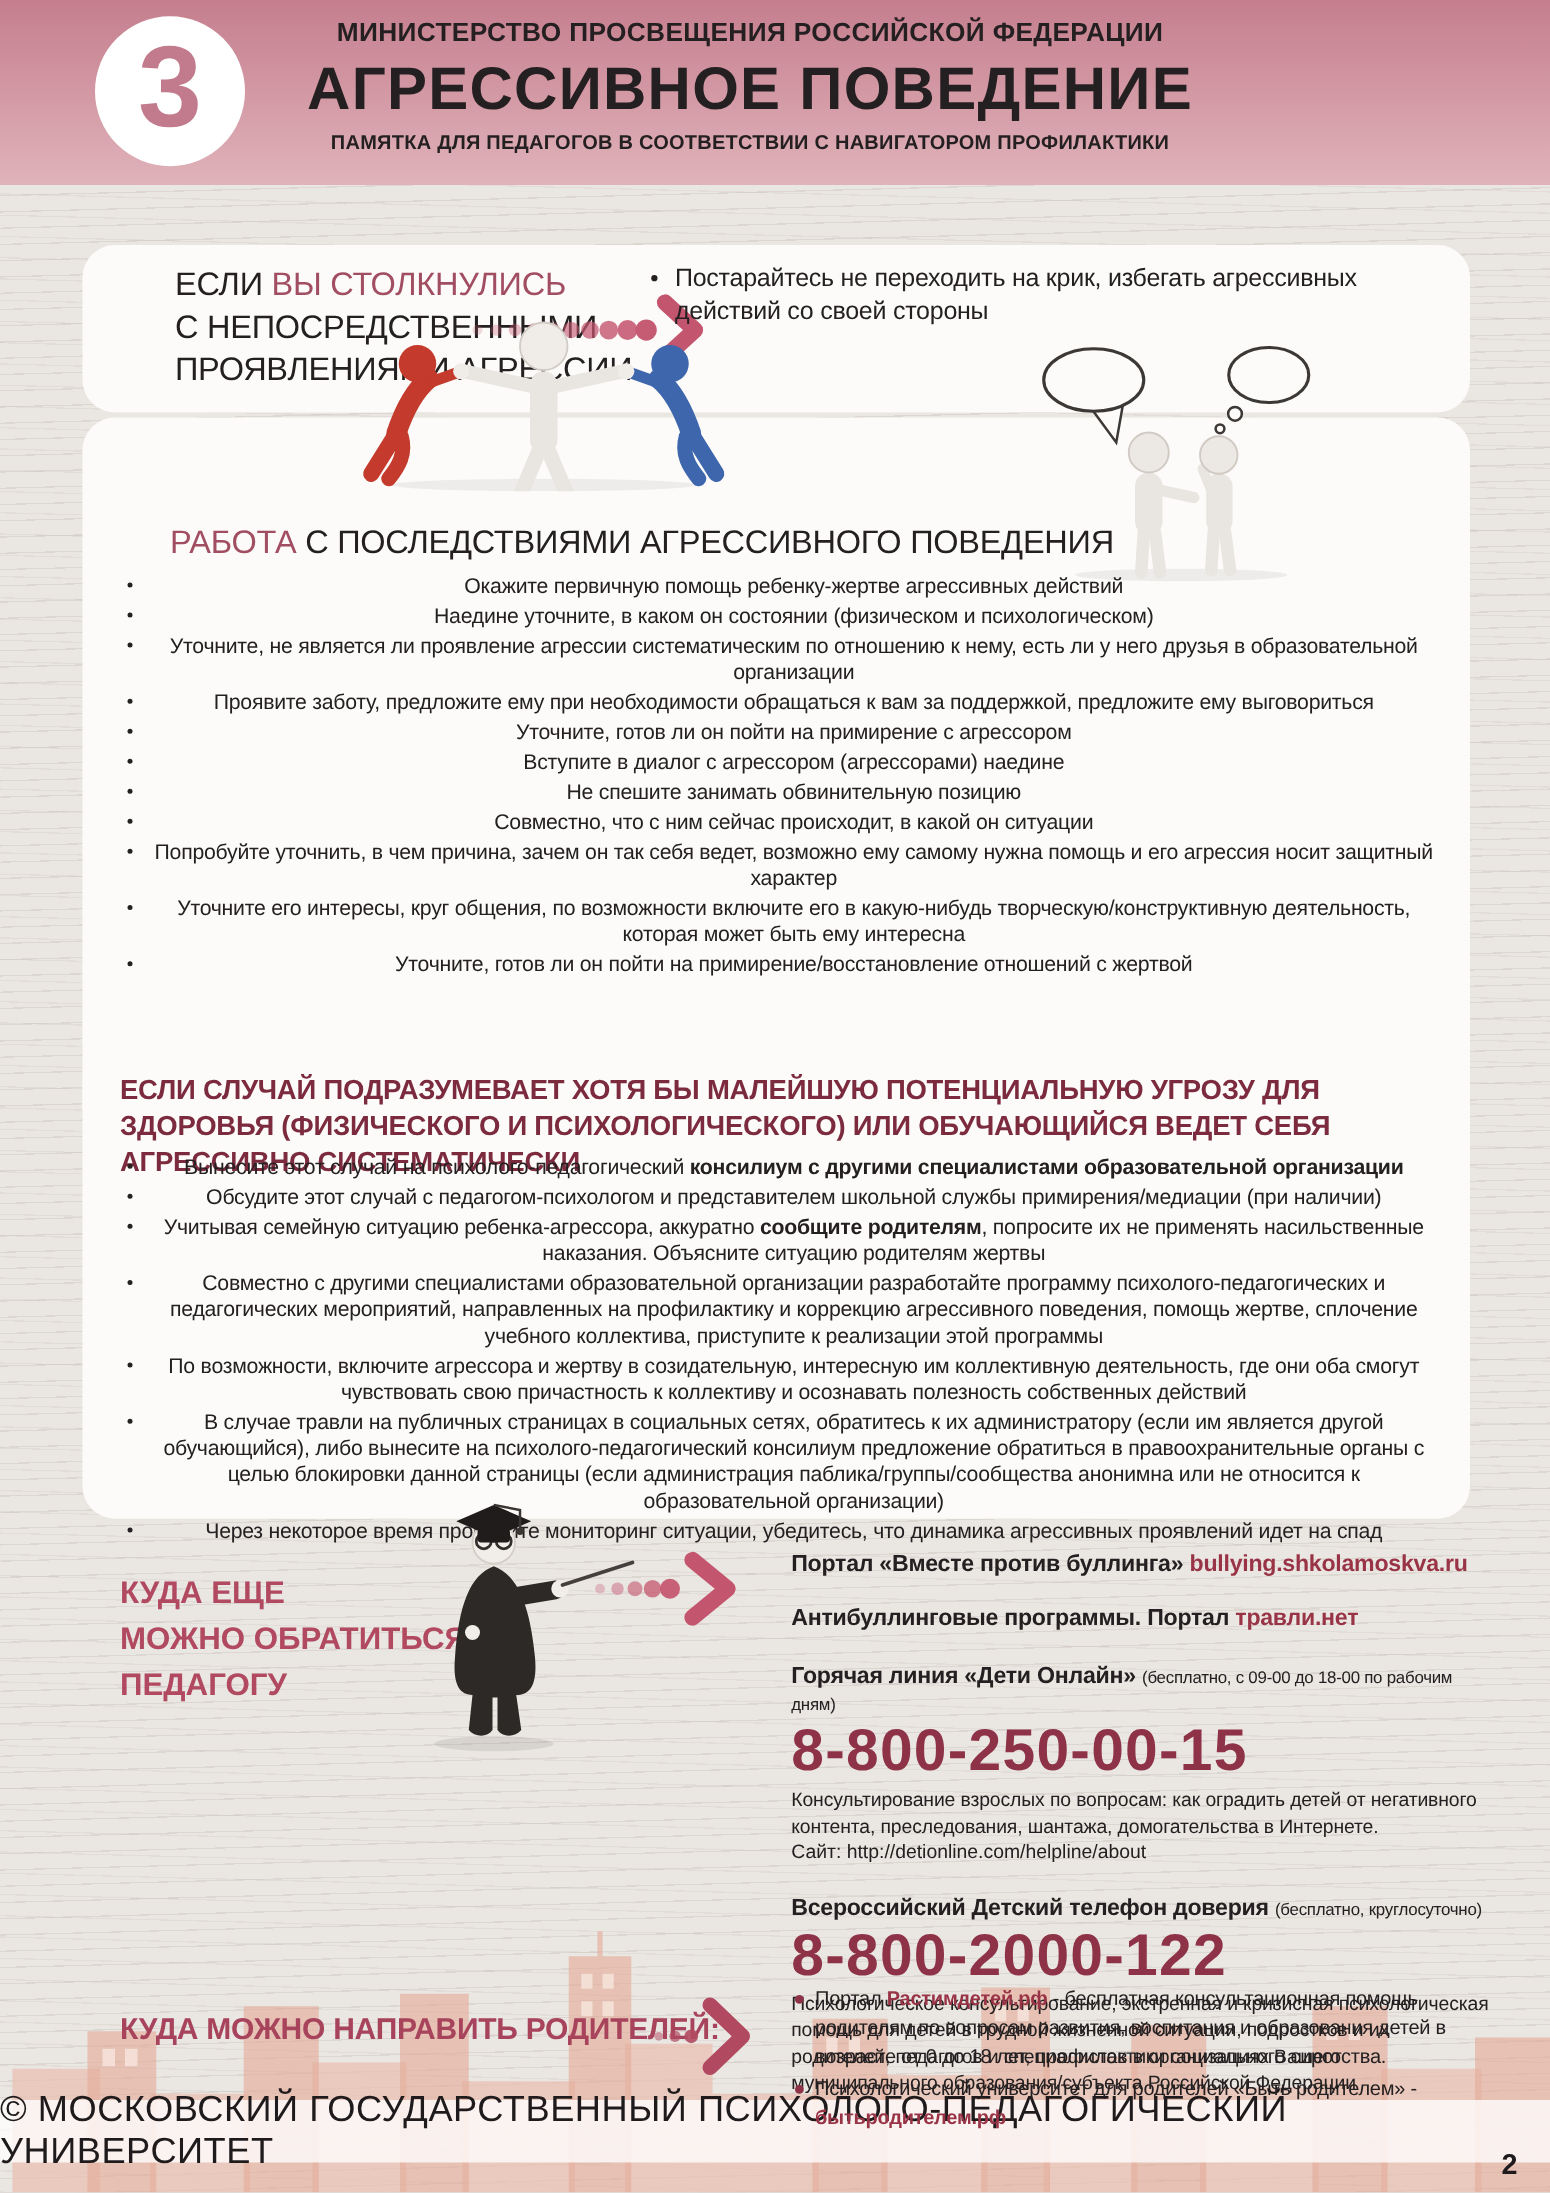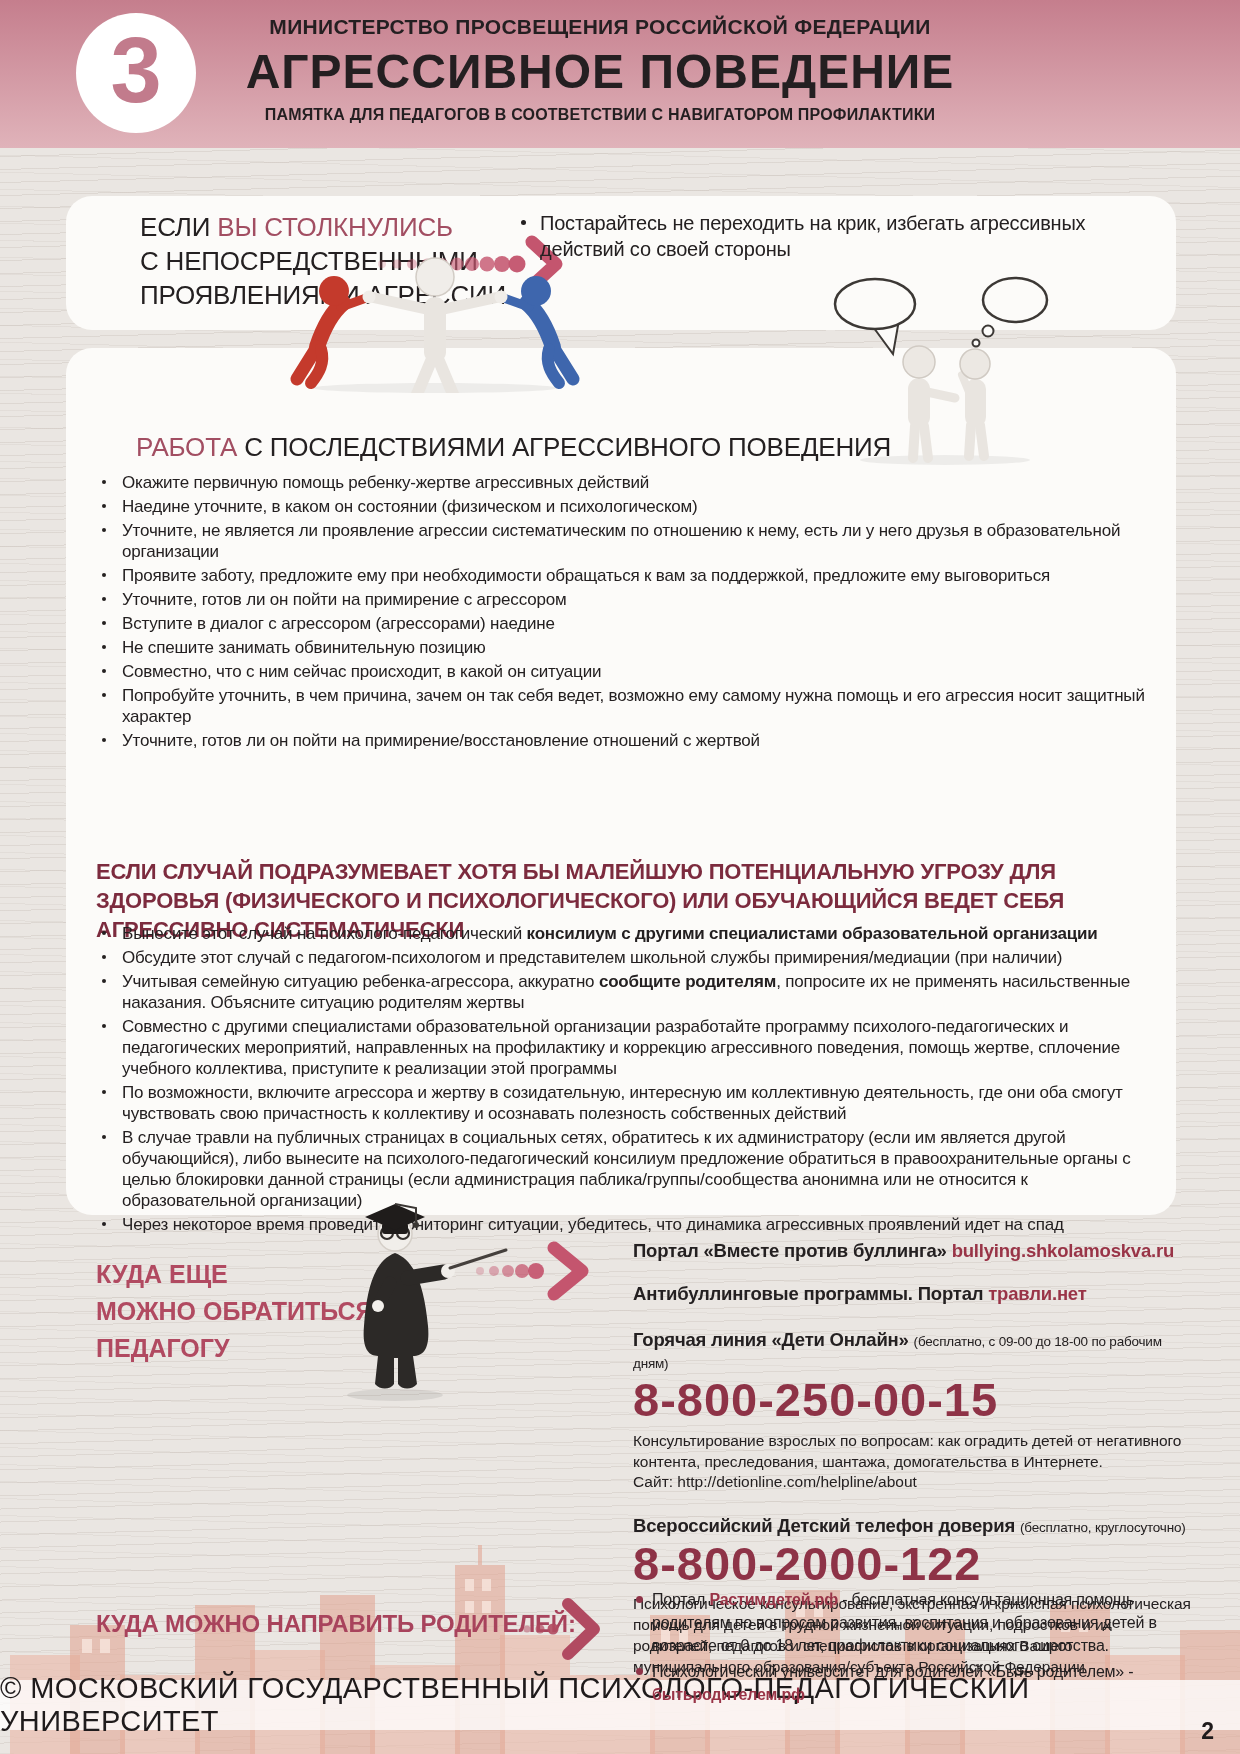--- a/index.html
+++ b/index.html
@@ -18,33 +18,33 @@
   .badge { position:absolute; left:76px; top:13px; width:120px; height:120px; background:#ffffff;
     border-radius:50%; display:flex; align-items:center; justify-content:center; }
   .badge span { font-size:92px; font-weight:bold; color:#c27b8c; line-height:1; margin-top:-6px; }
   .header-text { position:absolute; left:210px; right:250px; top:15px; text-align:center; color:#241f21; }
   .ministry { font-size:21px; font-weight:bold; letter-spacing:.3px; }
   .doc-title { font-size:48px; font-weight:bold; margin-top:5px; letter-spacing:1px; }
   .doc-subtitle { font-size:16px; font-weight:bold; margin-top:7px; letter-spacing:.2px; }
   
   .card { position:absolute; left:66px; width:1110px; background:#fcfbf9; border-radius:26px; z-index:1; }
   #card1 { top:196px; height:134px; }
-  #card2 { top:348px; height:578px; }
+  #card2 { top:334px; height:578px; }
   #card3 { top:839px; height:376px; }
   .h-big { font-size:26px; line-height:34px; font-weight:normal; letter-spacing:-.2px;margin-left:40px; }
   .accent { color:#a24e62; }
   .card1-heading { position:absolute; left:34px; top:14px; }
   .card1-arrow { position:absolute; left:308px; top:36px; }
   .card1-bullets { position:absolute; left:450px; top:14px; width:640px; list-style:none; }
   .card1-bullets li { position:relative; padding-left:24px; font-size:20px; line-height:26px; letter-spacing:-.2px; }
   .card1-bullets li + li { margin-top:16px; }
   .card1-bullets li::before { content:""; position:absolute; left:5px; top:10px; width:5px; height:5px;
     border-radius:50%; background:#242021; }
   .card2-heading { position:absolute; left:30px; top:82px; }
-  .tight-list { position:absolute; list-style:none; width:1052px; }
+  .tight-list { position:absolute; list-style:none; width:1052px;text-align:center; }
   #card2 .tight-list { left:30px; top:124px; }
   #card3 .tight-list { left:30px; top:84px; }
   .tight-list li { position:relative; padding-left:26px; font-size:17px; line-height:21px;
     letter-spacing:-.2px; margin-bottom:3px; }
   .tight-list li::before { content:""; position:absolute; left:6px; top:8px; width:4px; height:4px;
     border-radius:50%; background:#242021; }
   .card3-heading { position:absolute; left:30px; top:18px; width:1054px;
     font-size:22px; line-height:29px; font-weight:bold; letter-spacing:-.2px; color:#7c2b3e; }
   
   .figures1 { position:absolute; left:285px; top:253px; z-index:5; }
@@ -187,20 +187,21 @@
     <ul class="tight-list">
       <li>Окажите первичную помощь ребенку-жертве агрессивных действий</li>
       <li>Наедине уточните, в каком он состоянии (физическом и психологическом)</li>
       <li>Уточните, не является ли проявление агрессии систематическим по отношению к нему, есть ли у него друзья в образовательной организации</li>
       <li>Проявите заботу, предложите ему при необходимости обращаться к вам за поддержкой, предложите ему выговориться</li>
       <li>Уточните, готов ли он пойти на примирение с агрессором</li>
       <li>Вступите в диалог с агрессором (агрессорами) наедине</li>
       <li>Не спешите занимать обвинительную позицию</li>
       <li>Совместно, что с ним сейчас происходит, в какой он ситуации</li>
       <li>Попробуйте уточнить, в чем причина, зачем он так себя ведет, возможно ему самому нужна помощь и его агрессия носит защитный характер</li>
+      <li>Уточните его интересы, круг общения, по возможности включите его в какую-нибудь творческую/конструктивную деятельность, которая может быть ему интересна</li>
       <li>Уточните, готов ли он пойти на примирение/восстановление отношений с жертвой</li>
     </ul>
   </div>
 
   <div class="card" id="card3">
     <div class="card3-heading">ЕСЛИ СЛУЧАЙ ПОДРАЗУМЕВАЕТ ХОТЯ БЫ МАЛЕЙШУЮ ПОТЕНЦИАЛЬНУЮ УГРОЗУ ДЛЯ ЗДОРОВЬЯ (ФИЗИЧЕСКОГО И ПСИХОЛОГИЧЕСКОГО) ИЛИ ОБУЧАЮЩИЙСЯ ВЕДЕТ СЕБЯ АГРЕССИВНО СИСТЕМАТИЧЕСКИ</div>
     <ul class="tight-list">
       <li><span>Вынесите этот случай на психолого-педагогический </span><b>консилиум с другими специалистами образовательной организации</b><span></span></li>
       <li><span>Обсудите этот случай с педагогом-психологом и представителем школьной службы примирения/медиации (при наличии)</span><b></b><span></span></li>
       <li><span>Учитывая семейную ситуацию ребенка-агрессора, аккуратно </span><b>сообщите родителям</b><span>, попросите их не применять насильственные наказания. Объясните ситуацию родителям жертвы</span></li>

